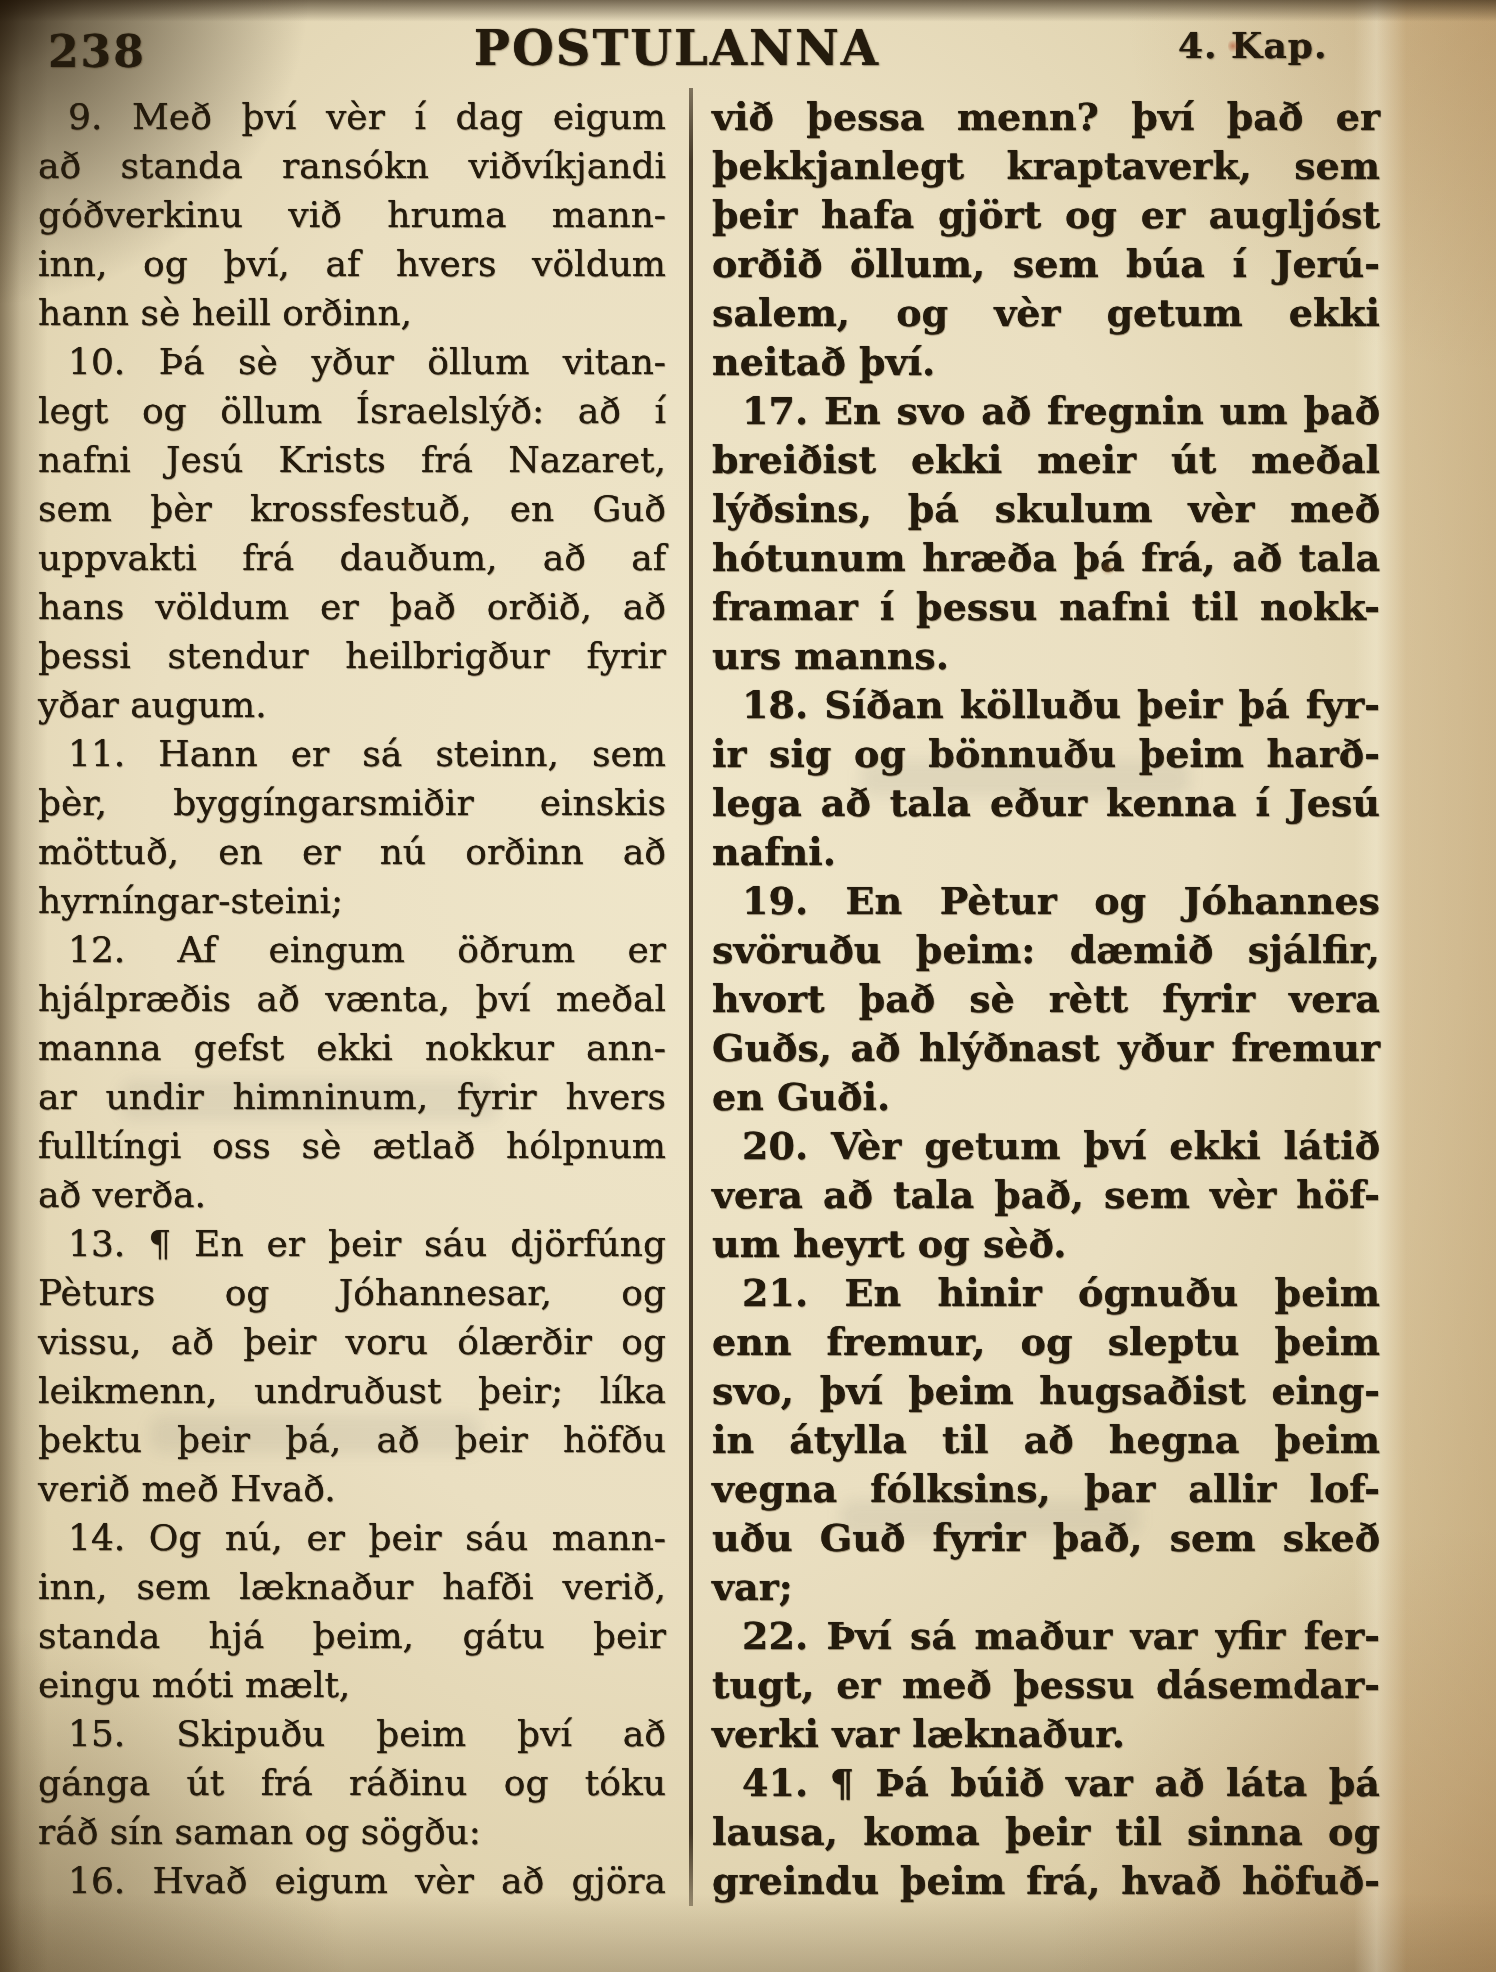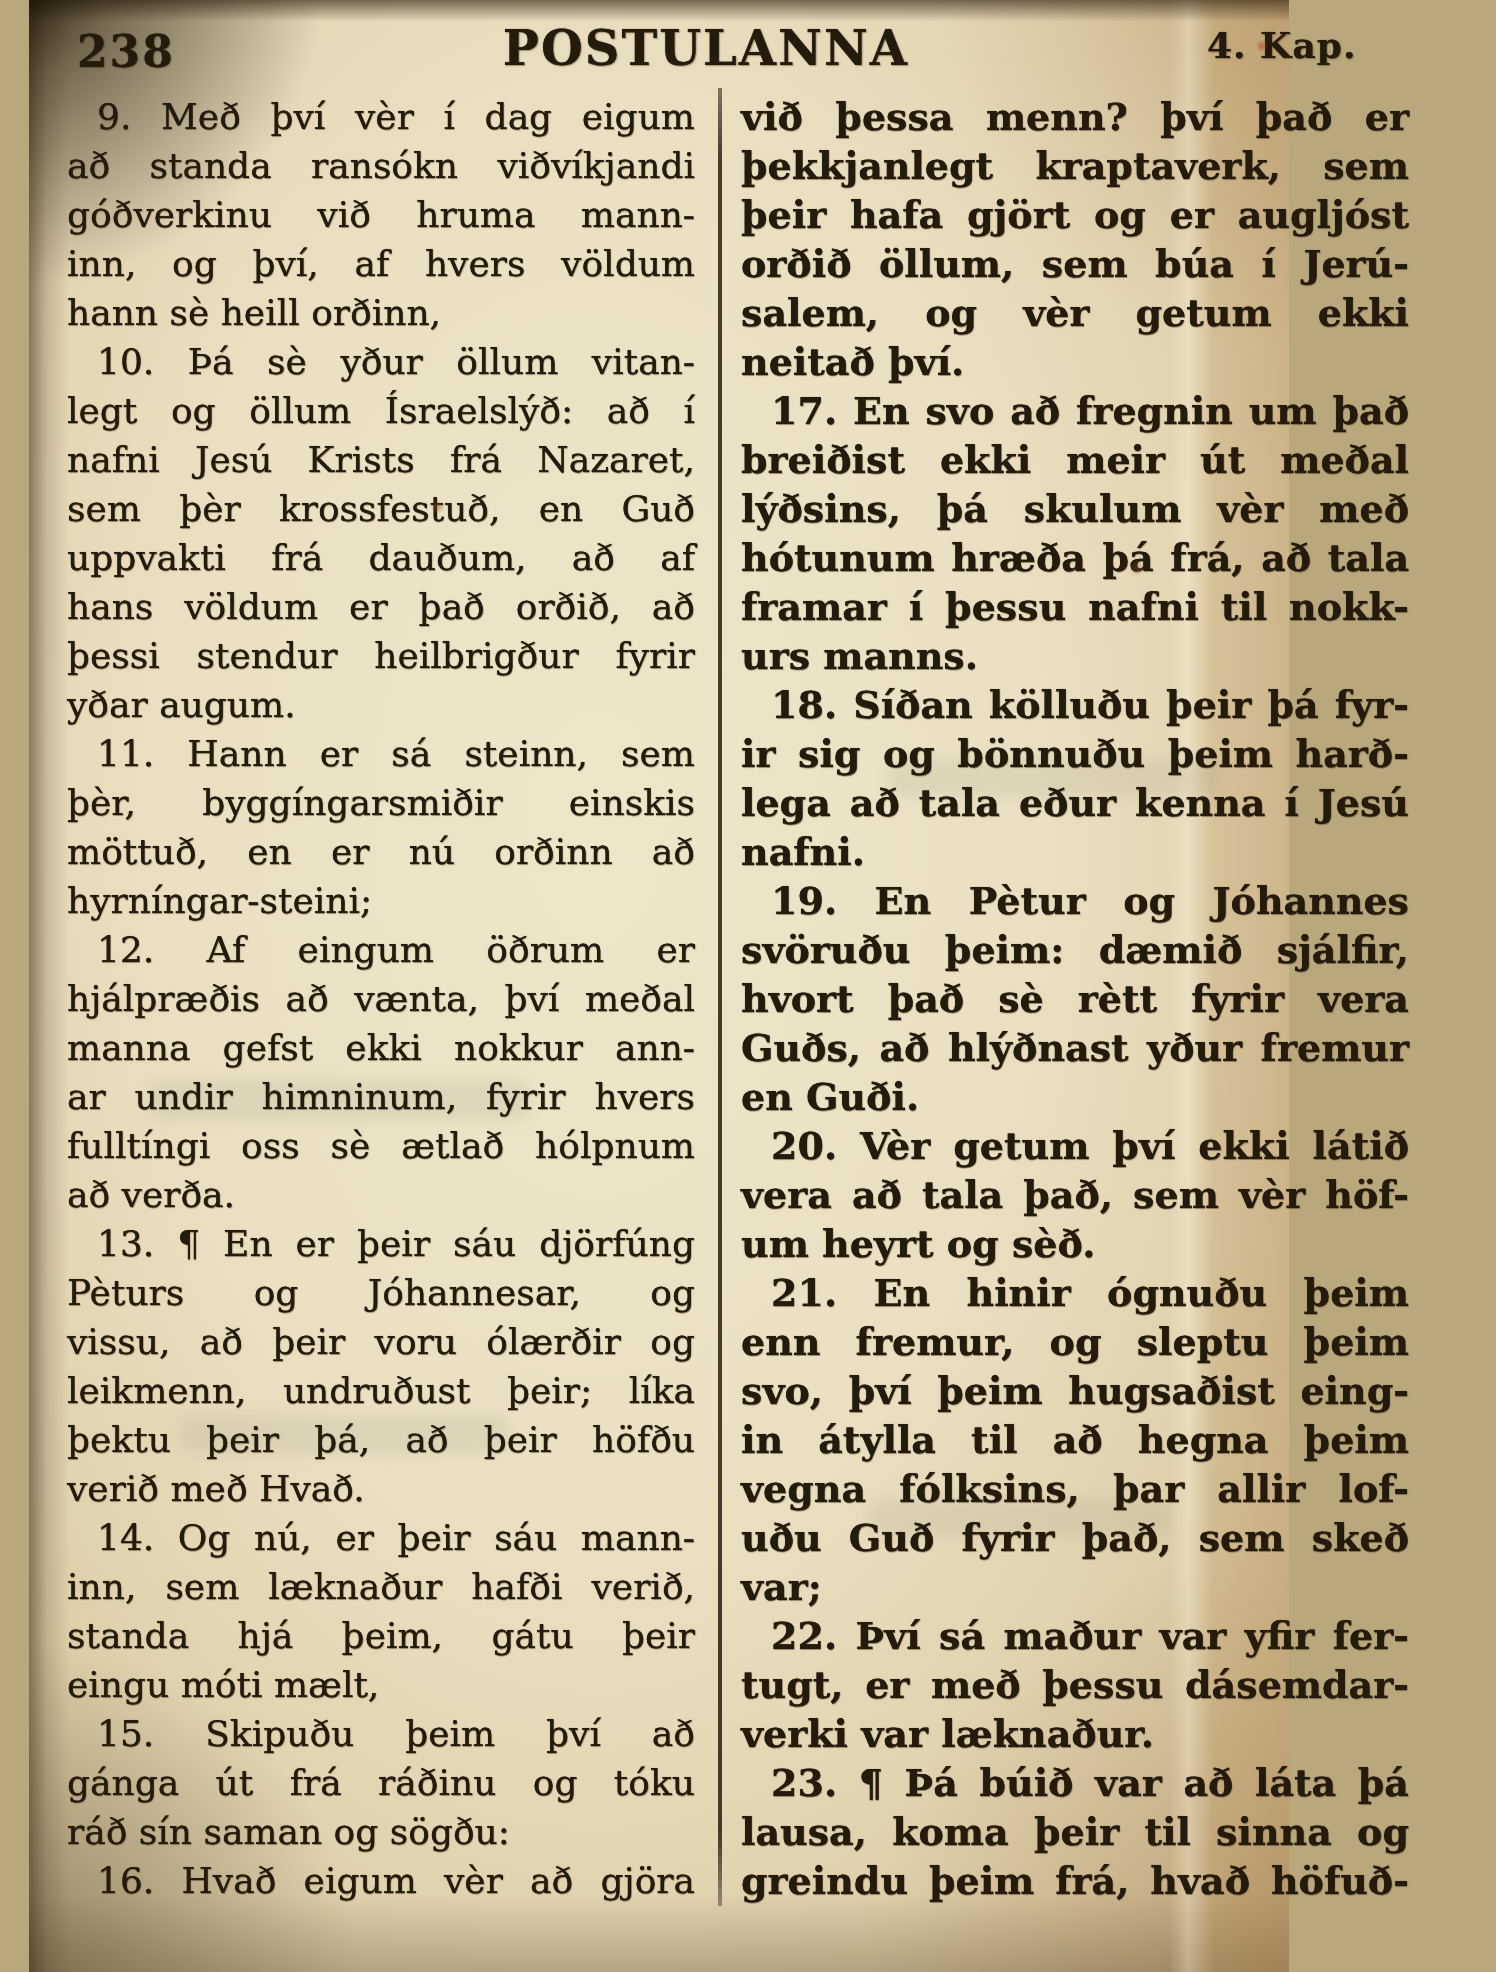--- a/index.html
+++ b/index.html
@@ -2,25 +2,24 @@
 <html><head>
 <meta charset="utf-8">
 <style>
   html,body{margin:0;padding:0;}
   body{
     width:1496px;height:1972px;overflow:hidden;
     font-family:"DejaVu Serif","Liberation Serif",serif;
     background:#b9a87c;
   }
   .page{
-    position:relative;width:1260px;height:1972px;
+    position:relative;width:1496px;height:1972px;
     color:#241b0d;
     background:
       radial-gradient(ellipse at 45% 42%, #efe6ca 0%, #eadfc1 45%, #e0d3af 68%, #d2c197 90%, #c4b184 100%);
-    margin-left: 29px;
   }
   
   .page::before{
     content:"";position:absolute;inset:0;pointer-events:none;
     background:
       radial-gradient(circle at -1% -1%, rgba(28,17,5,0.95) 0%, rgba(28,17,5,0.55) 4%, rgba(28,17,5,0) 13%),
       linear-gradient(to bottom, rgba(40,26,10,0.6) 0%, rgba(40,26,10,0) 1.1%),
       linear-gradient(to right, rgba(62,44,20,0.55) 0%, rgba(62,44,20,0.18) 1.4%, rgba(62,44,20,0) 3.2%),
       linear-gradient(to right, rgba(0,0,0,0) 90.5%, rgba(248,242,220,0.35) 92%, rgba(186,146,92,0.30) 94%, rgba(178,138,86,0.38) 100%),
       linear-gradient(to top, rgba(75,55,28,0.28) 0%, rgba(75,55,28,0) 4%),
@@ -141,21 +140,21 @@
       <div class="line just indent">21. En hinir ógnuðu þeim</div>
       <div class="line just">enn fremur, og sleptu þeim</div>
       <div class="line just">svo, því þeim hugsaðist eing-</div>
       <div class="line just">in átylla til að hegna þeim</div>
       <div class="line just">vegna fólksins, þar allir lof-</div>
       <div class="line just">uðu Guð fyrir það, sem skeð</div>
       <div class="line end">var;</div>
       <div class="line just indent">22. Því sá maður var yfir fer-</div>
       <div class="line just">tugt, er með þessu dásemdar-</div>
       <div class="line end">verki var læknaður.</div>
-      <div class="line just indent">23. ¶ Þá búið var að láta þá</div>
+      <div class="line just indent">41. ¶ Þá búið var að láta þá</div>
       <div class="line just">lausa, koma þeir til sinna og</div>
       <div class="line just">greindu þeim frá, hvað höfuð-</div>
     </div>
 
   <div class="stain s1"></div>
   <div class="stain s2"></div>
   <div class="stain s3"></div>
 
 </div>
 

